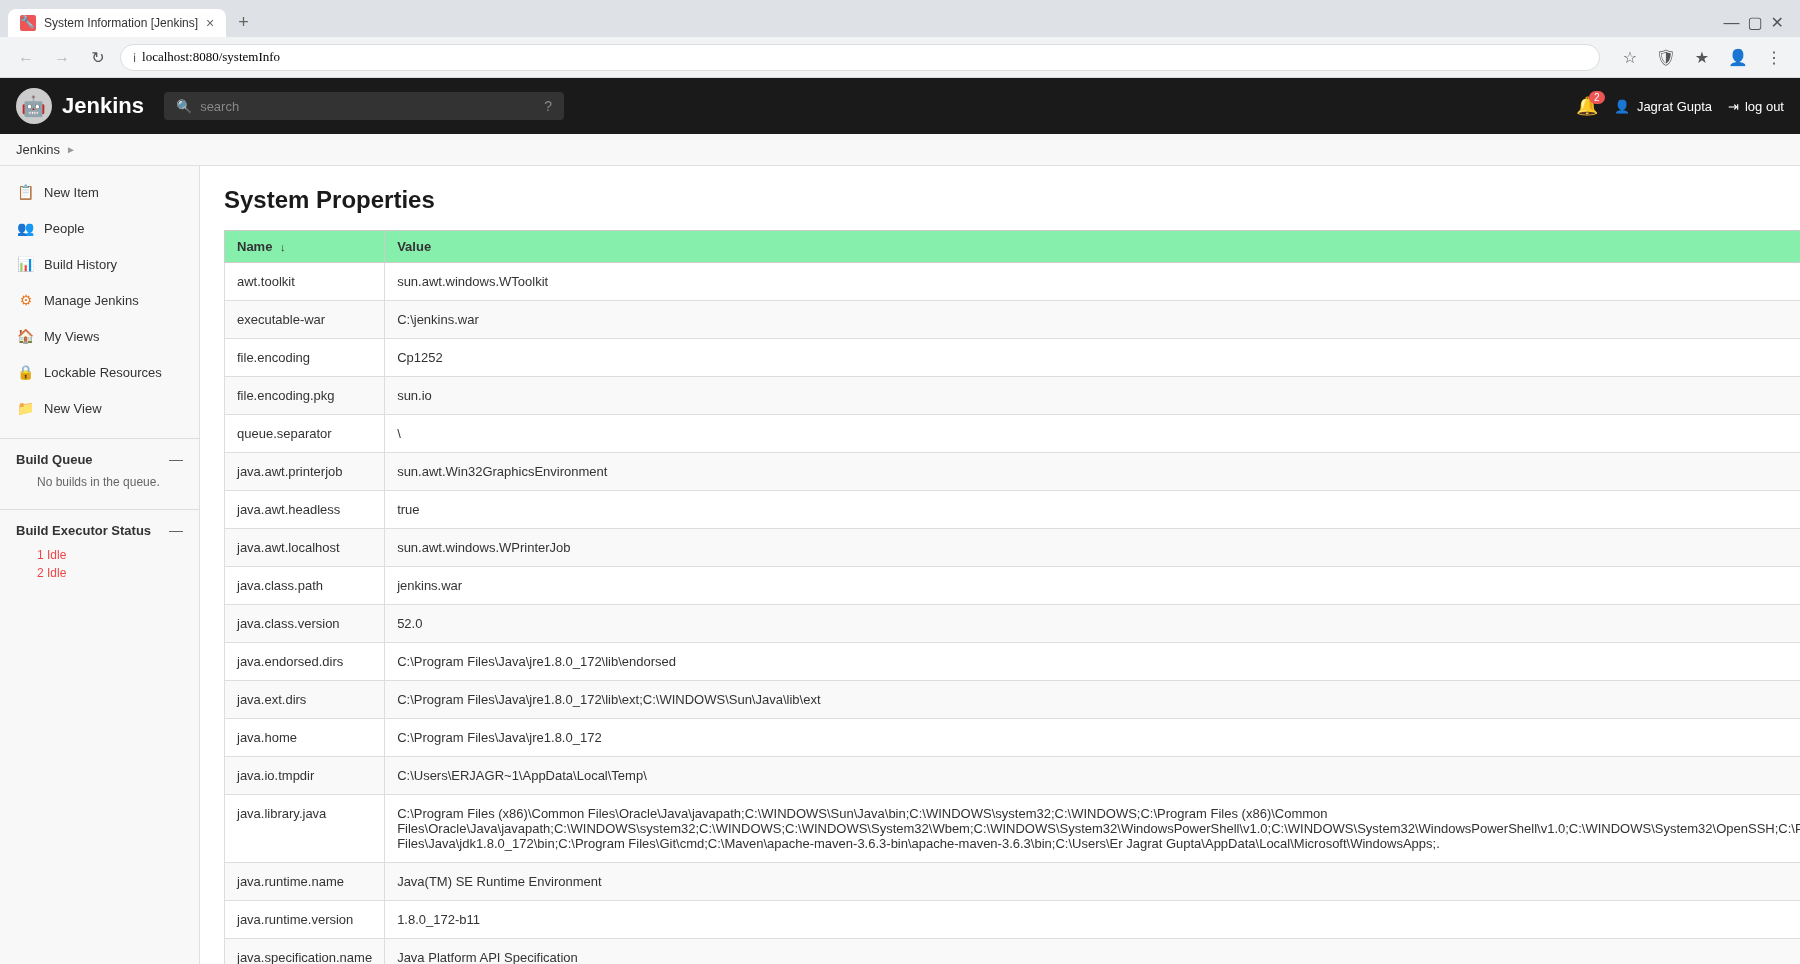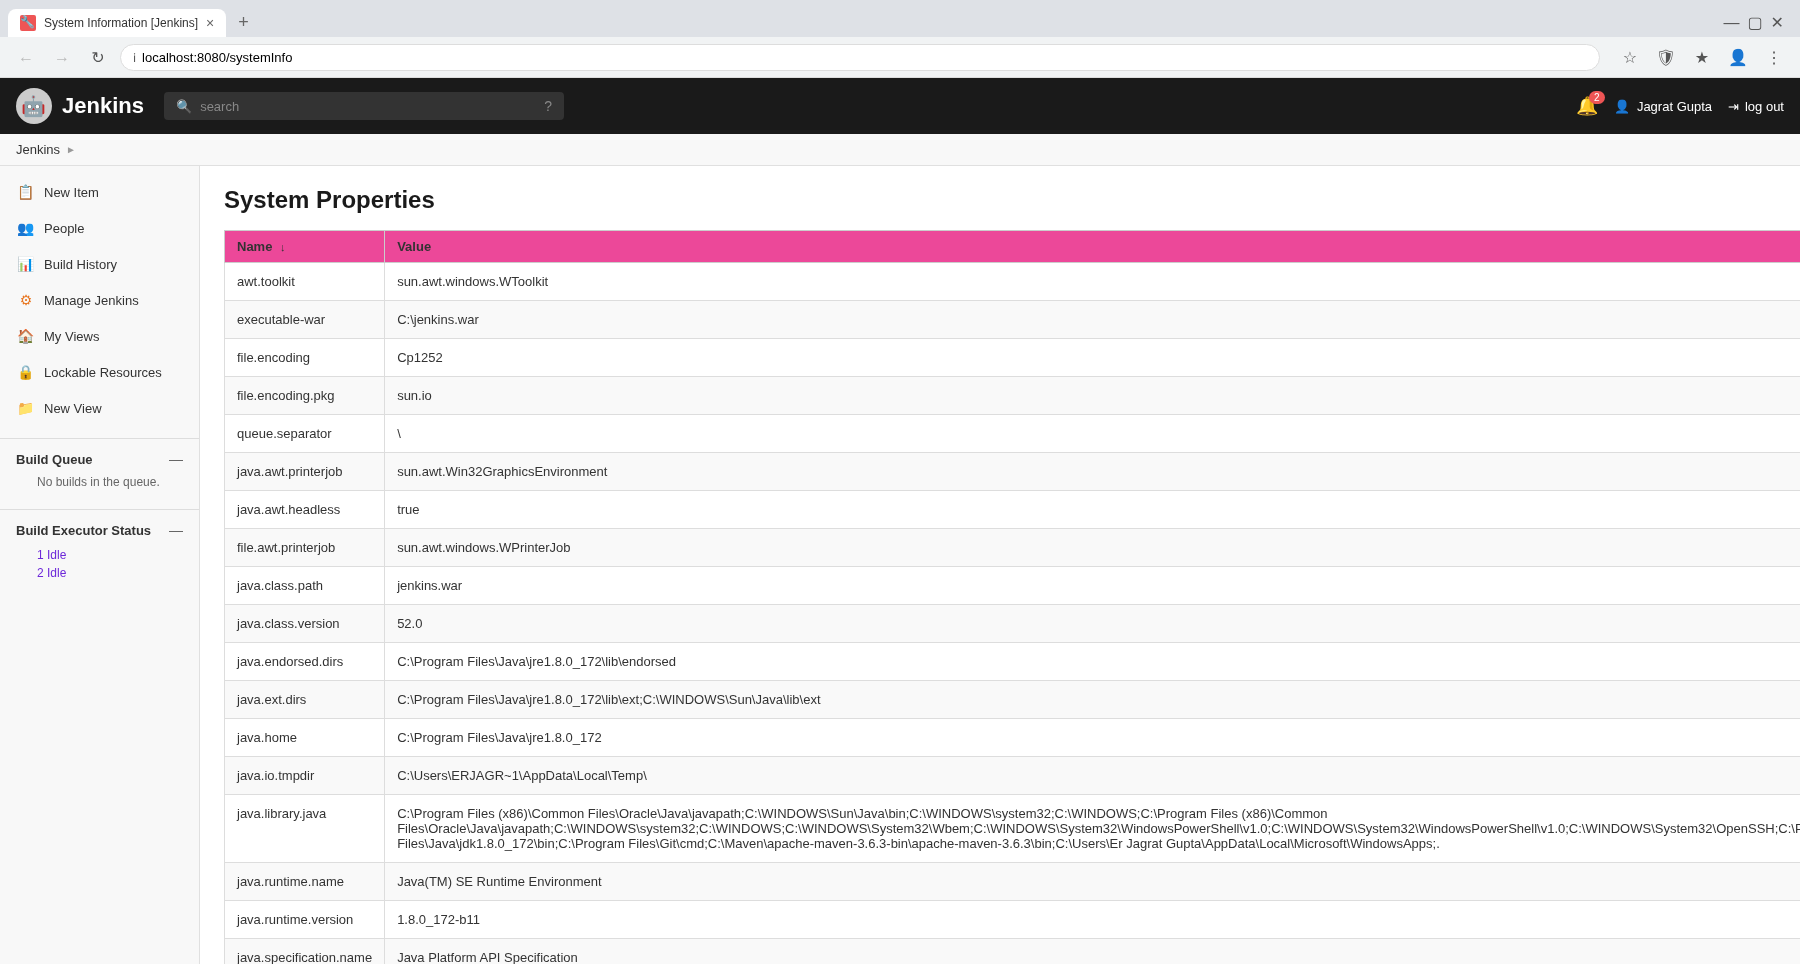--- a/index.html
+++ b/index.html
@@ -77,20 +77,21 @@
       border-radius: 20px;
       padding: 4px 12px;
       font-size: 13px;
       gap: 6px;
     }
     .browser-address-bar input {
       border: none;
       outline: none;
       flex: 1;
       font-size: 13px;
+      font-family: Liberation Serif, serif;
     }
     .browser-icons {
       display: flex;
       align-items: center;
       gap: 8px;
       margin-left: 8px;
     }
     .browser-icon-btn {
       background: none;
       border: none;
@@ -279,21 +280,21 @@
     }
     .sidebar-section-body {
       padding: 4px 16px 8px;
       font-size: 12px;
       color: #666;
       margin-left: 21px;
     }
     .executor-item {
       padding: 2px 0;
       font-size: 12px;
-      color: #6d28d9;
+      color: #ef4444;
     }
 
     
     .content-area {
       flex: 1;
       padding: 20px 24px;
     }
     .page-title {
       font-size: 24px;
       font-weight: bold;
@@ -301,21 +302,21 @@
       color: #1a1a1a;
     }
 
     
     .properties-table {
       width: 100%;
       border-collapse: collapse;
       font-size: 13px;
     }
     .properties-table th {
-      background: #ec4899;
+      background: #86efac;
       padding: 8px 12px;
       text-align: left;
       border: 1px solid #ccc;
       font-weight: bold;
     }
     .properties-table td {
       padding: 11px 12px;
       border: 1px solid #ddd;
       vertical-align: top;
     }
@@ -504,21 +505,21 @@
           </tr>
           <tr>
             <td>java.awt.printerjob</td>
             <td>sun.awt.Win32GraphicsEnvironment</td>
           </tr>
           <tr>
             <td>java.awt.headless</td>
             <td>true</td>
           </tr>
           <tr>
-            <td>file.awt.printerjob</td>
+            <td>java.awt.localhost</td>
             <td>sun.awt.windows.WPrinterJob</td>
           </tr>
           <tr>
             <td>java.class.path</td>
             <td>jenkins.war</td>
           </tr>
           <tr>
             <td>java.class.version</td>
             <td>52.0</td>
           </tr>

